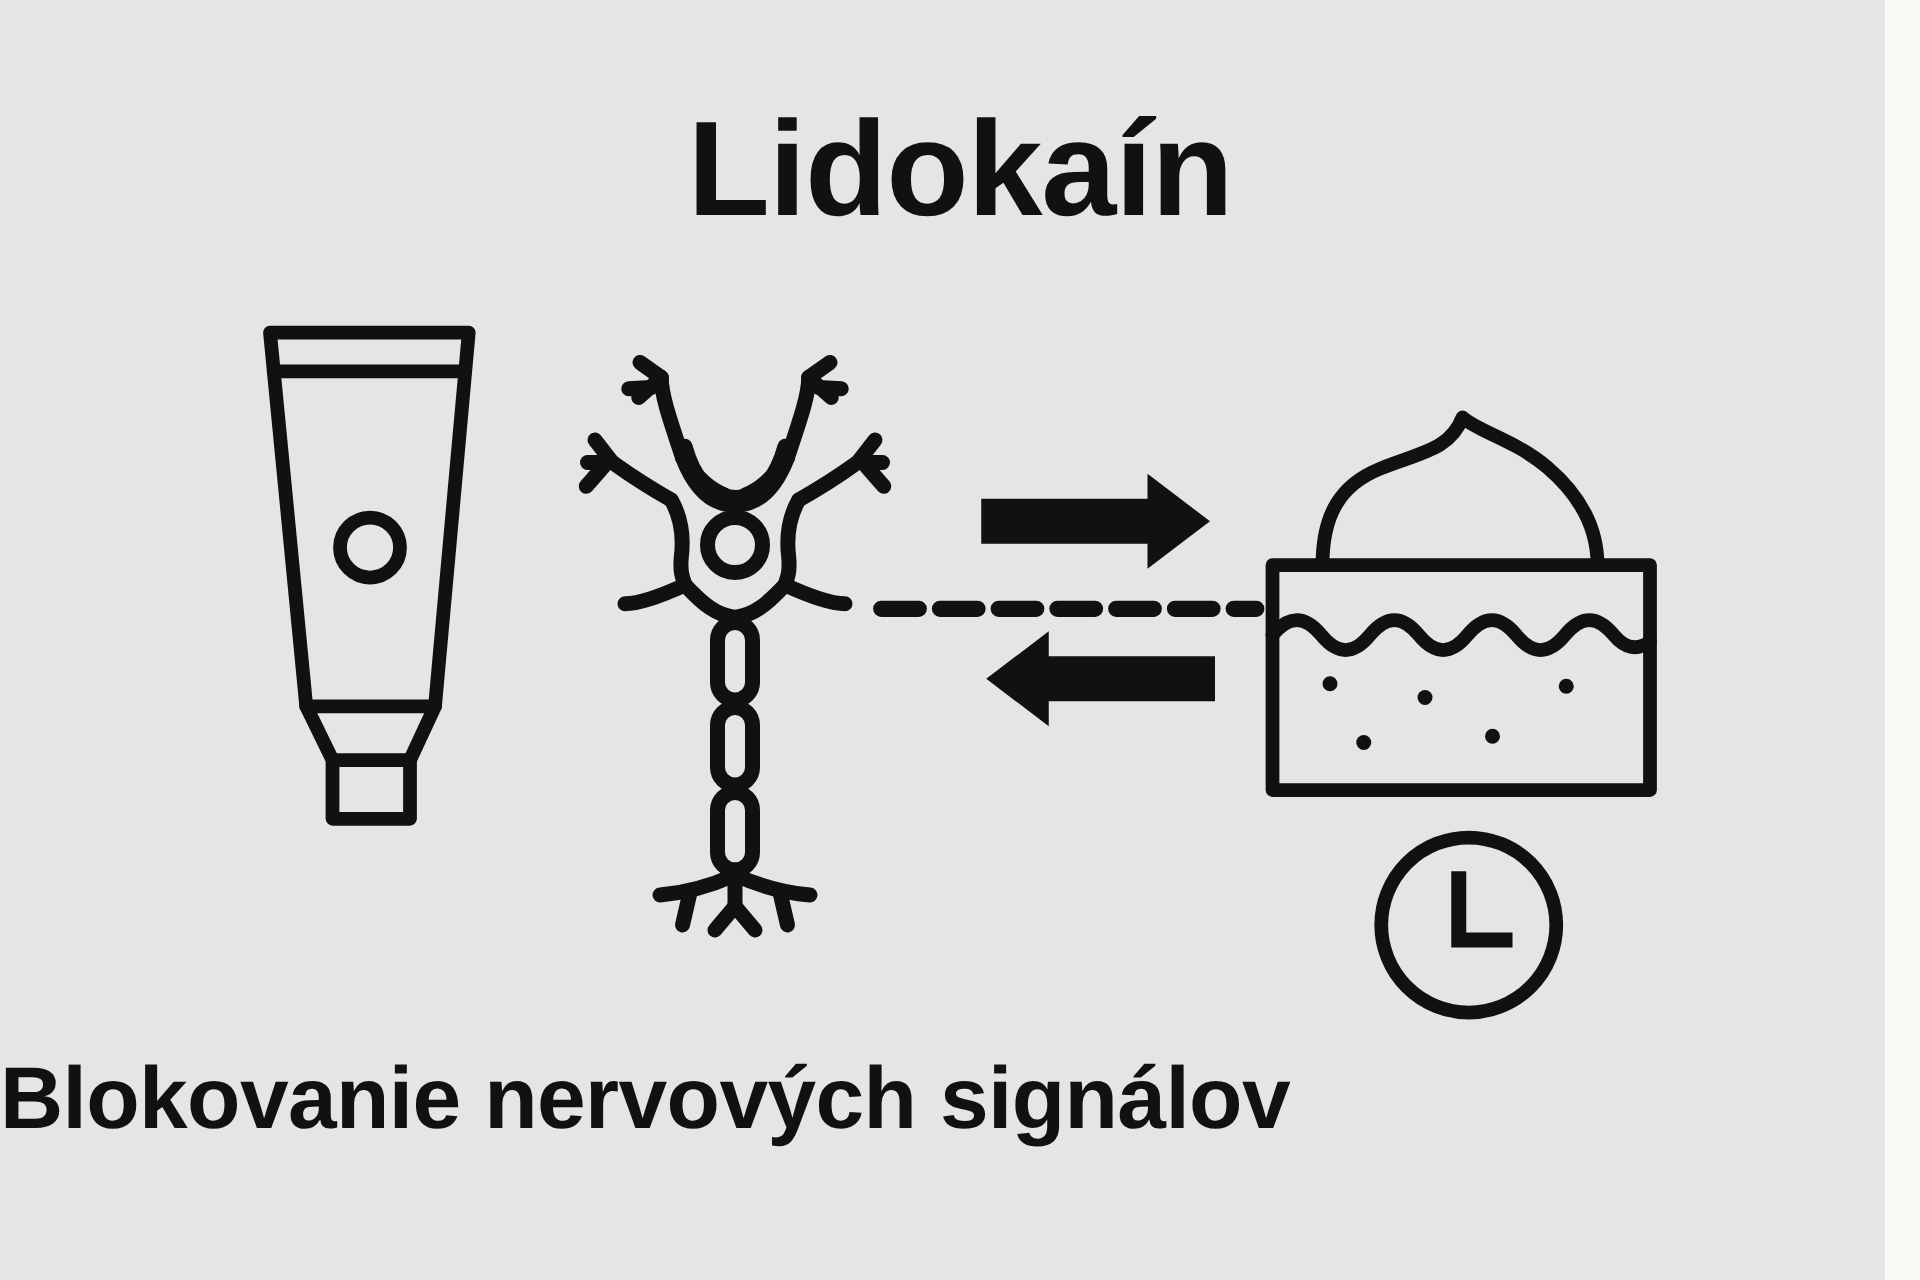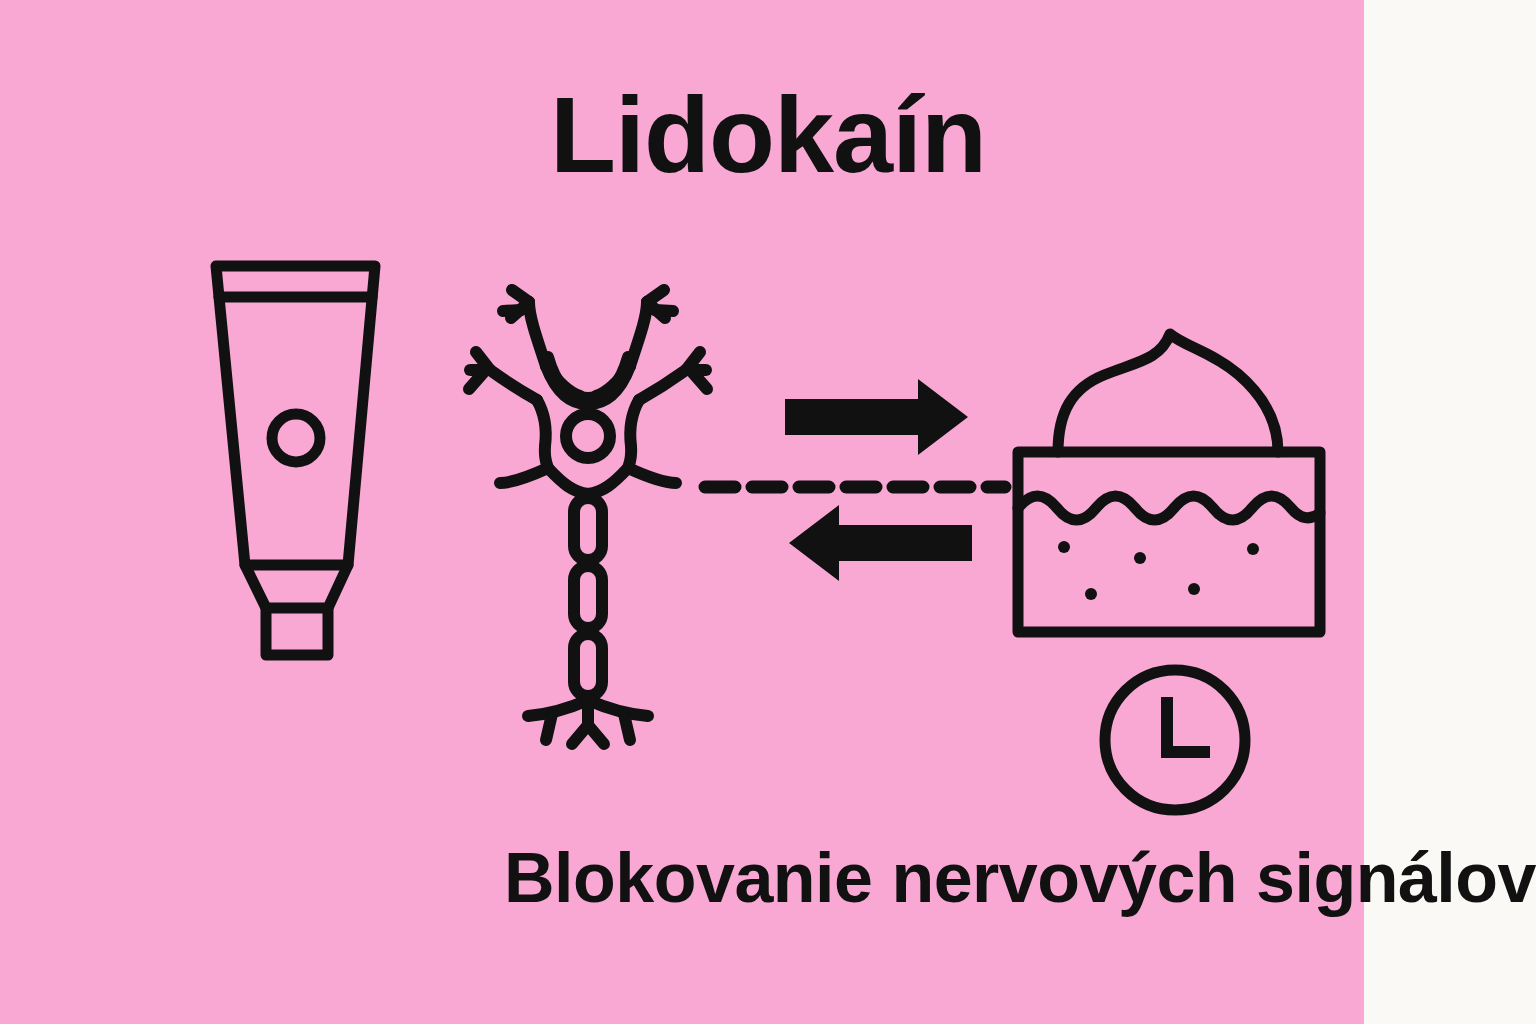--- a/index.html
+++ b/index.html
@@ -9,44 +9,44 @@
   }
   body {
     width: 1536px;
     height: 1024px;
     background: #faf9f5;
     font-family: "Liberation Sans", sans-serif;
     overflow: hidden;
   }
   #infographic {
     position: relative;
-    width: 1364px;
+    width: 1508px;
     height: 1024px;
-    background: #f9a8d4;
+    background: #e5e5e5;
   }
   .title-text {
     position: absolute;
     left: 0;
     top: 78px;
     width: 1536px;
     text-align: center;
     font-family: "Liberation Sans", sans-serif;
     font-size: 108px;
     font-weight: bold;
     letter-spacing: -1px;
     color: #111111;
     line-height: 1.05;
     user-select: none;
   }
   .caption-text {
     position: absolute;
     left: 0;
     top: 842px;
     width: 1536px;
-    text-align: right;
+    text-align: left;
     font-family: "Liberation Sans", sans-serif;
     font-size: 70px;
     font-weight: bold;
     letter-spacing: -0.5px;
     color: #111111;
     line-height: 1.05;
     user-select: none;
   }
   .art-layer {
     position: absolute;

